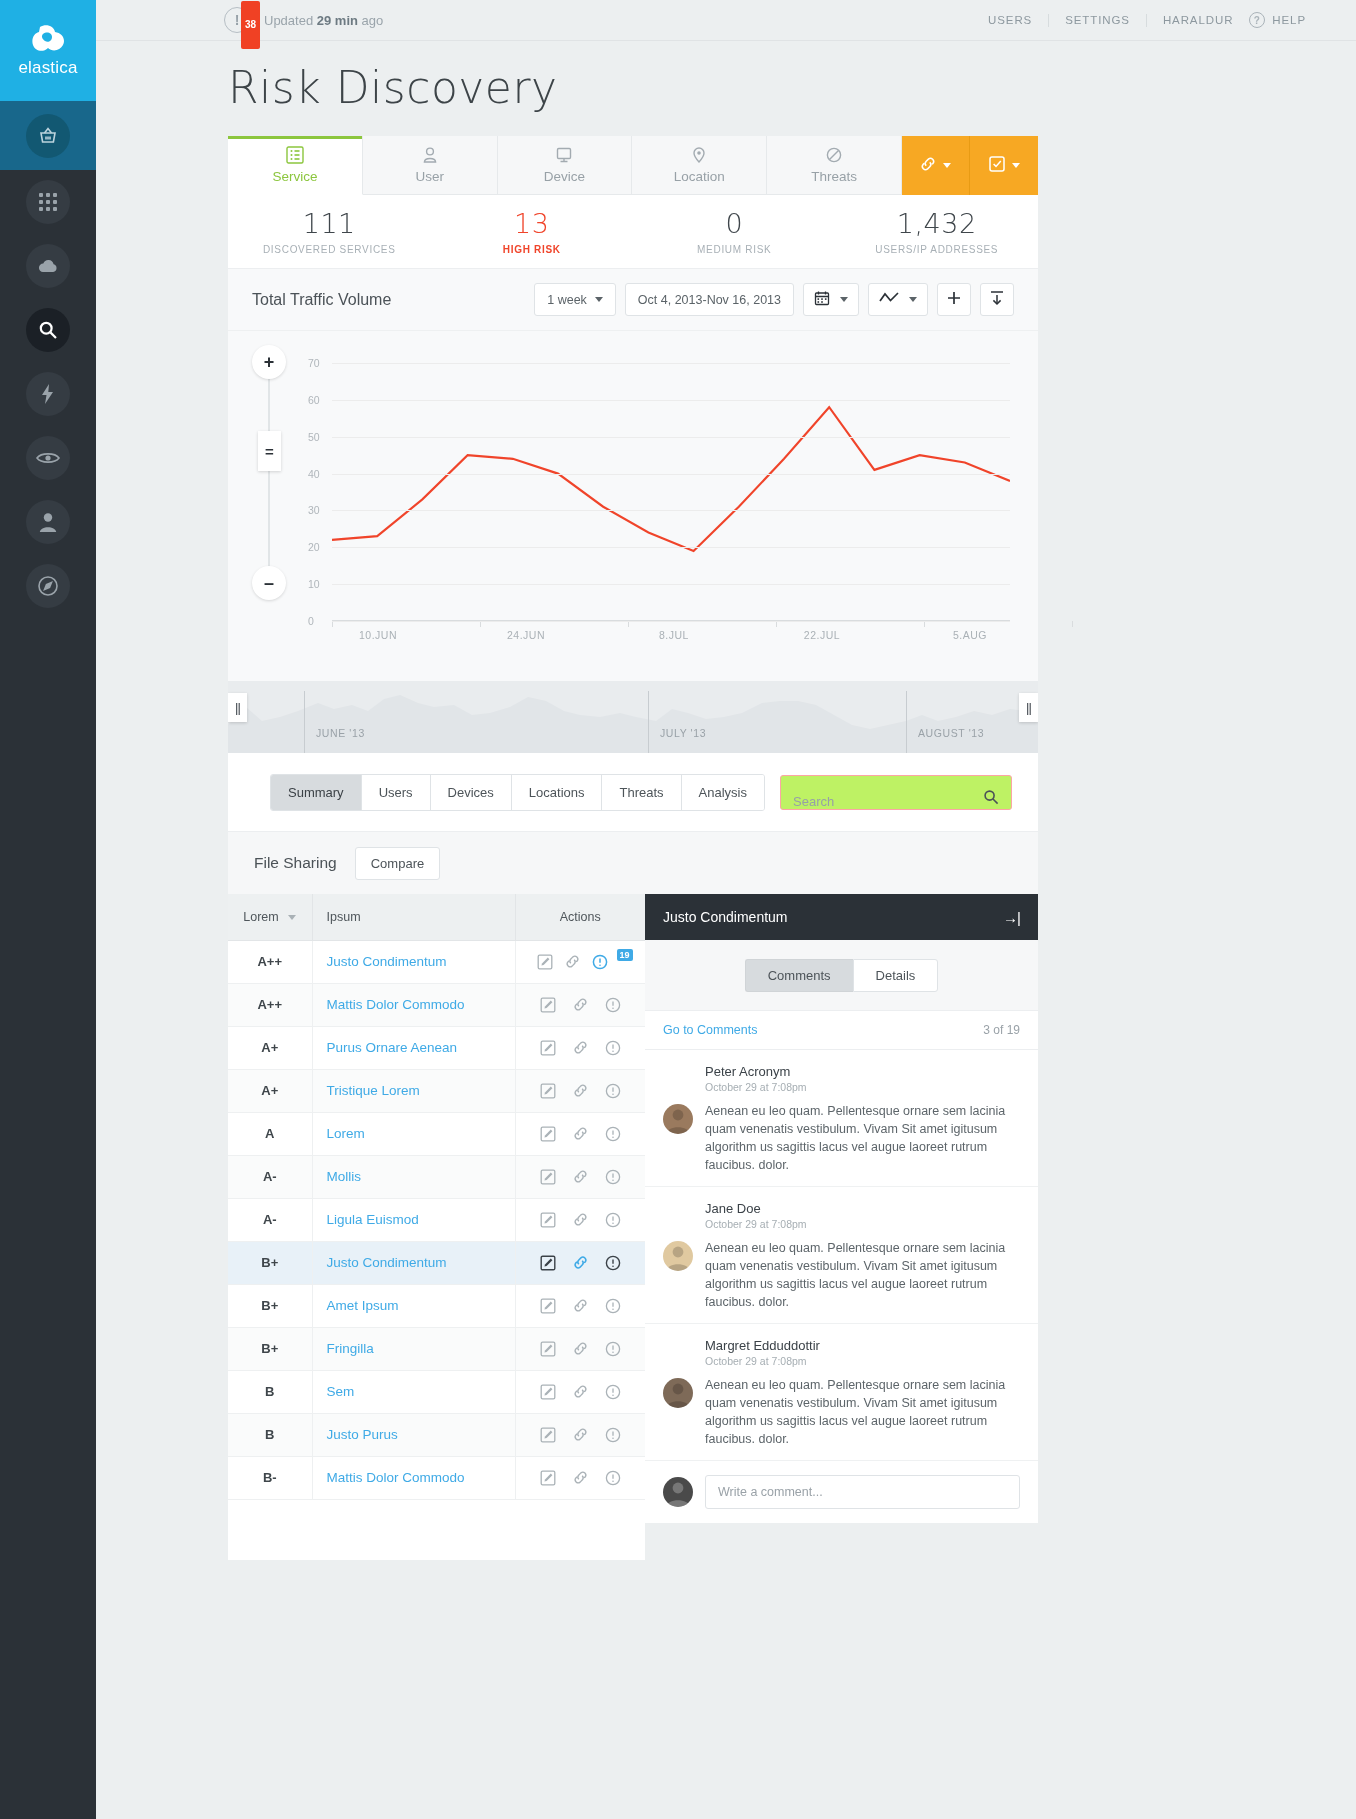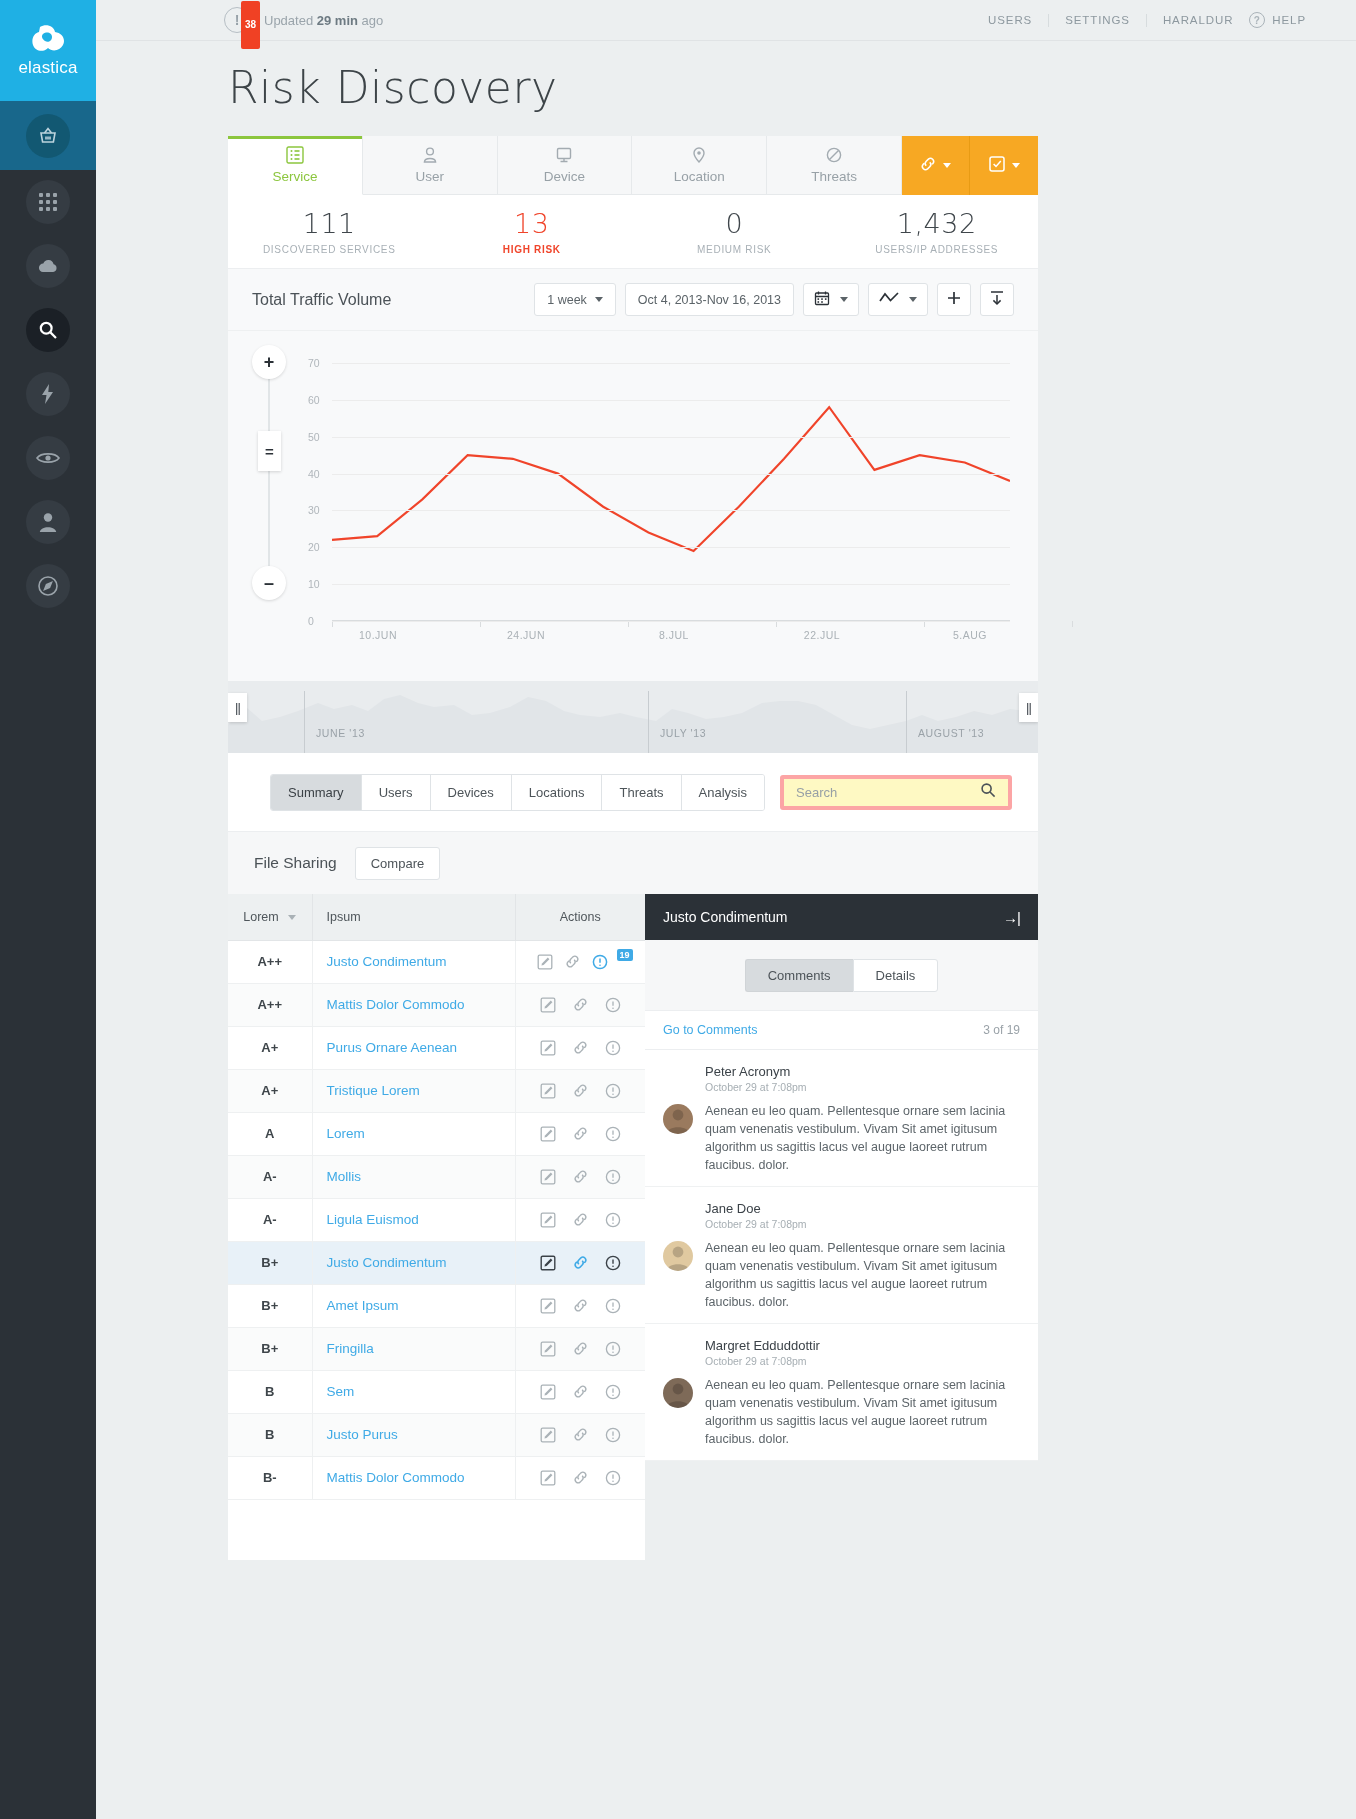--- a/index.html
+++ b/index.html
@@ -167,22 +167,22 @@
   
   #subbar { height: 78px; background:#fff; display:flex; align-items:center; padding: 8px 26px; margin-left: 16px; }
   #subtabs { display:flex; border:1px solid #dfe3e6; border-radius:3px; overflow:hidden; }
   .subtab {
     height: 35px; padding: 0 17px; display:flex; align-items:center; justify-content:center;
     font-size:13px; color:#4d5459; background:#fff; border-right:1px solid #dfe3e6; cursor:pointer;
   }
   .subtab.last { border-right:none; }
   .subtab.active { background:#d7dbde; color:#3b4146; }
   #search-box {
-    margin-left:auto; width: 232px; height: 35px; border:4px solid #fca5a5; border-radius:3px;
-    display:flex; align-items:center; padding: 0 12px; background:#fef9c3;
+    margin-left:auto; width: 232px; height: 35px; border:1px solid #fca5a5; border-radius:3px;
+    display:flex; align-items:flex-end; padding: 0 12px; background:#bef264;
   }
   #search-box input {
     border:none; outline:none; font-size:13px; color:#6d757a; flex:1;
     font-family:"Liberation Sans", sans-serif; background:transparent;
   }
   #search-box input::placeholder { color:#97a0a6; }
 
   
   #fsbar { height: 63px; background:#f6f7f8; border-top:1px solid #eceef0; display:flex; align-items:center; padding: 0 26px; gap: 18px;}
   #fs-title { font-size: 15.5px; color:#4b5257; }
@@ -1021,18 +1021,25 @@
                 <circle cx="15" cy="11" r="5.4" fill="rgba(0,0,0,.18)"></circle>
                 <path d="M3 30 C4 21 26 21 27 30 Z" fill="rgba(0,0,0,.18)"></path>
               </svg></div>
             <div class="cbody">
               <div class="cname">Margret Edduddottir</div>
               <div class="cdate">October 29 at 7:08pm</div>
               <div class="ctext">Aenean eu leo quam. Pellentesque ornare sem lacinia quam venenatis vestibulum. Vivam Sit amet igitusum algorithm us sagittis lacus vel augue laoreet rutrum faucibus. dolor.</div>
             </div>
           </div>
         </div>
+      <div id="writebar">
+        <div class="avatar" id="composer-avatar" style="background: rgb(74, 74, 74);"><svg width="30" height="30" viewBox="0 0 30 30">
+              <circle cx="15" cy="11" r="5.4" fill="rgba(255,255,255,.25)"></circle>
+              <path d="M3 30 C4 21 26 21 27 30 Z" fill="rgba(255,255,255,.25)"></path>
+            </svg></div>
+        <input id="write-input" type="text" placeholder="Write a comment..." style="">
+      </div>
       <div id="panel-fill"></div>
     </div>
   </div>
 </div>
 
 <div id="bottom-fill"></div>
 
 </body></html>

